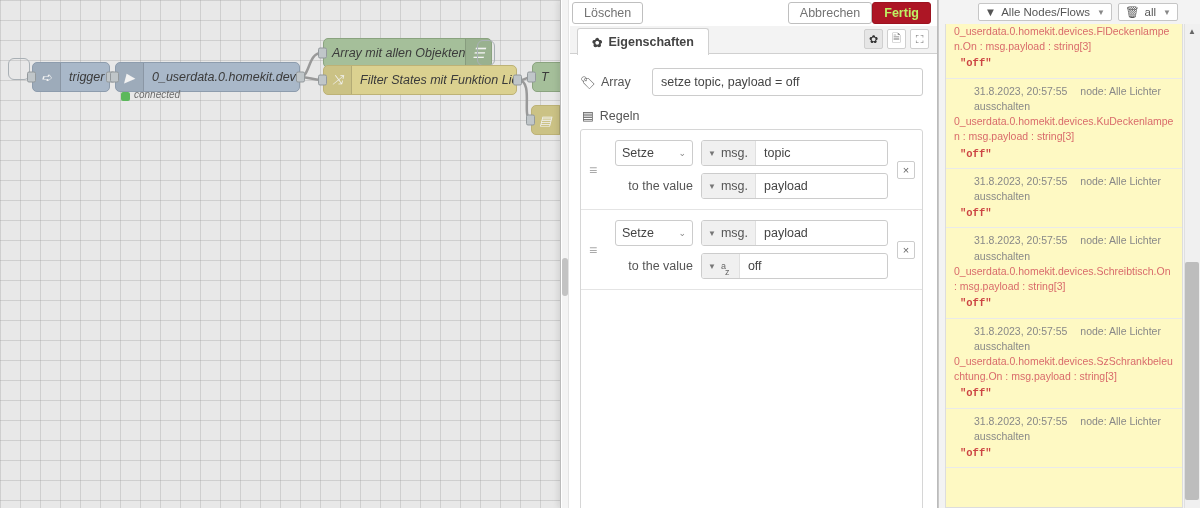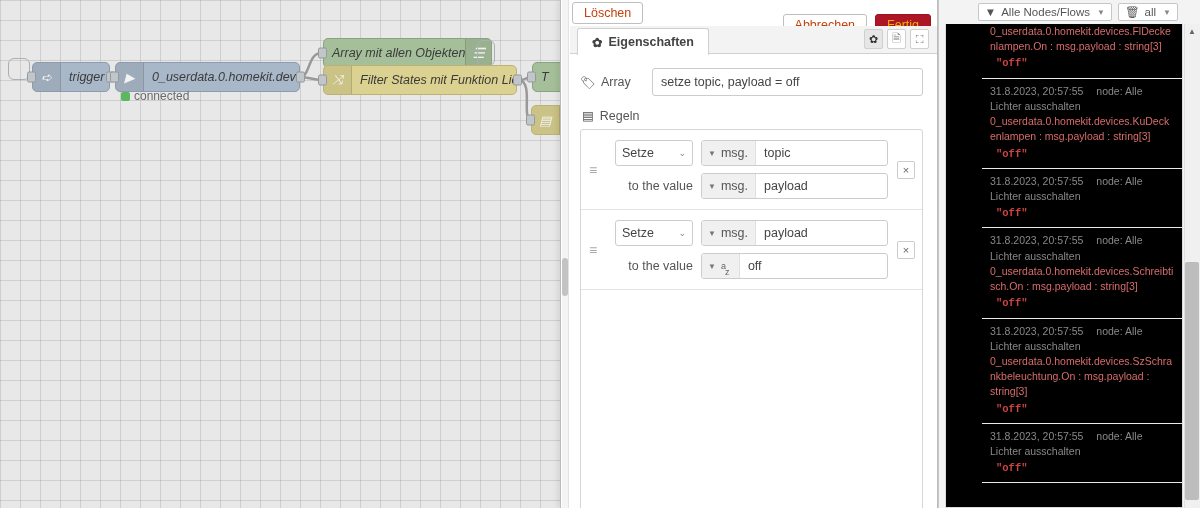--- a/index.html
+++ b/index.html
@@ -52,21 +52,21 @@
     position: absolute; width: 9px; height: 11px;
     background: #c0c6c9; border: 1px solid #93999c; border-radius: 2px;
     top: 50%; transform: translateY(-50%);
   }
   .port.in  { left: -6px; }
   .port.out { right: -6px; }
   .statusdot {
     position: absolute; width: 9px; height: 9px; background: #5cb85c;
     border-radius: 2px;
   }
-  .statuslabel { position: absolute; font-size: 12px; color: #6b6b6b; }
+  .statuslabel { position: absolute; font-size: 10px; color: #6b6b6b; font-style: italic; }
   .wire { position: absolute; pointer-events: none; }
   .sel-frame {
     position: absolute; border: 1px solid #a9b0b5; border-radius: 6px;
     background: transparent;
   }
 
   
   #dialog {
     position: absolute; left: 560px; top: 0; width: 378px; height: 508px;
     background: #fff; border-left: 1px solid #bbb; border-right: 1px solid #bbb;
@@ -76,29 +76,29 @@
     position: absolute; left: 1px; top: 0; width: 7px; height: 508px;
     background: #f4f4f4; border-right: 1px solid #e3e3e3;
   }
   #dialog-scroll-thumb {
     position: absolute; left: 1px; top: 258px; width: 6px; height: 38px;
     background: #c3c3c3; border-radius: 3px;
   }
   #dlg-toolbar {
     position: absolute; left: 9px; top: 0; right: 0; height: 26px;
     display: flex; align-items: center; justify-content: flex-end;
-    gap: 8px; padding: 0 6px 0 0; margin-top: 12px;
+    padding: 0 6px 0 0;
   }
   .btn {
     height: 22px; padding: 0 11px; border: 1px solid #bfbfbf;
     background: #fff; border-radius: 3px; font-size: 12.5px;
-    color: #c2410c; cursor: pointer; line-height: 20px;
+    color: #737373; cursor: pointer; line-height: 20px;
   }
   .btn.primary {
-    background: #ad1625; border-color: #9c1320; color: #eab308; font-weight: 400;
+    background: #ad1625; border-color: #9c1320; color: #bef264; font-weight: 700;
   }
   #btn-loeschen { position: absolute; left: 11px; top: 2px; }
   #dlg-tabs {
     position: absolute; left: 9px; top: 26px; right: 0; height: 28px;
     background: #f3f3f3; border-bottom: 1px solid #d0d0d0;
   }
   #tab-eigenschaften {
     position: absolute; left: 7px; top: 2px; height: 27px; padding: 0 14px;
     background: #fff; border: 1px solid #d0d0d0; border-bottom: none;
     border-radius: 3px 3px 0 0; display: flex; align-items: center; gap: 6px;
@@ -201,29 +201,28 @@
     gap: 6px; padding-right: 22px; background: #f3f3f3;
   }
   .sb-btn {
     height: 18px; border: 1px solid #c6c6c6; background: #fff;
     border-radius: 2px; display: flex; align-items: center; gap: 5px;
     padding: 0 6px; font-size: 11.5px; color: #555; cursor: pointer;
   }
   .sb-btn .caret { font-size: 8px; color: #888; margin-left: 2px; }
   #sb-list {
     position: absolute; left: 6px; top: 24px; right: 17px; bottom: 0;
-    background: #000000; border: 1px solid #ddd; border-top: none;
+    background: #fef9c3; border: 1px solid #ddd; border-top: none;
     overflow: hidden;
-    padding-left: 36px;
   }
   .msg {
     padding: 5px 8px 6px 8px; border-bottom: 1px solid #eaeaea;
     font-size: 10.5px; line-height: 1.45;
   }
-  .msg-meta { color: #888; }
+  .msg-meta { color: #888; margin-left: 20px; }
   .msg-meta .node-name { margin-left: 10px; }
   .msg-topic { color: #d96b6b; word-break: break-word; }
   .msg-value {
     color: #c44; font-family: "Liberation Mono", monospace;
     font-size: 10.5px; font-weight: bold; padding: 2px 0 0 6px;
   }
   #sb-scroll-track {
     position: absolute; right: 0; top: 24px; width: 16px; bottom: 0;
     background: #f0f0f0; border-left: 1px solid #e0e0e0;
   }

